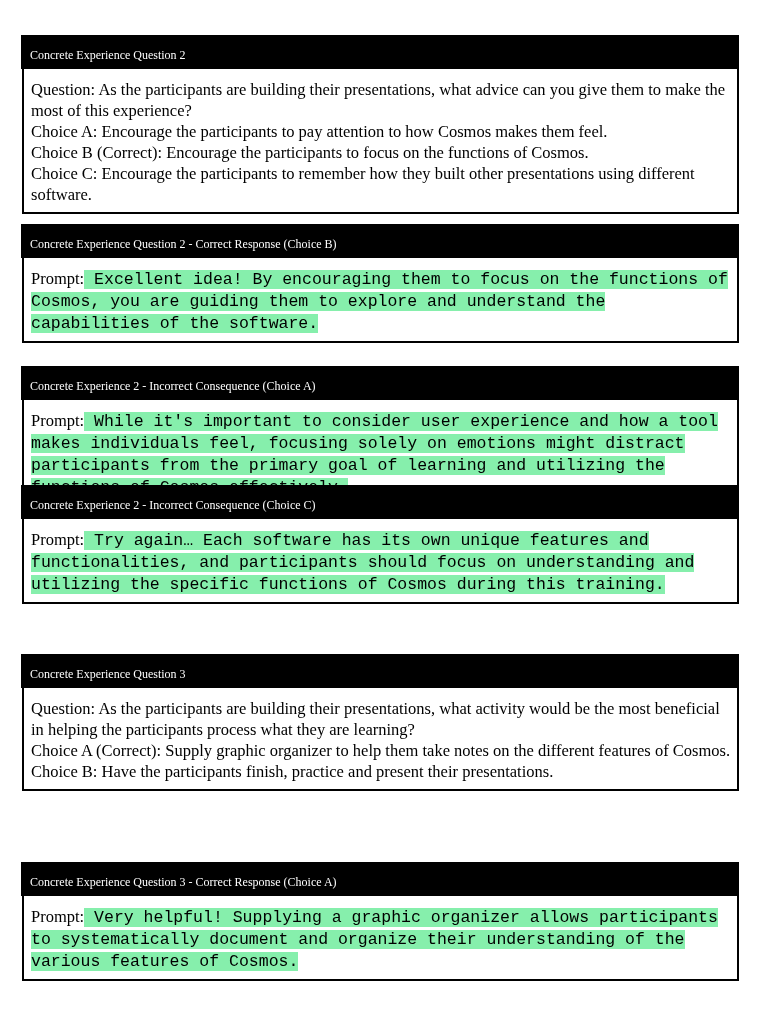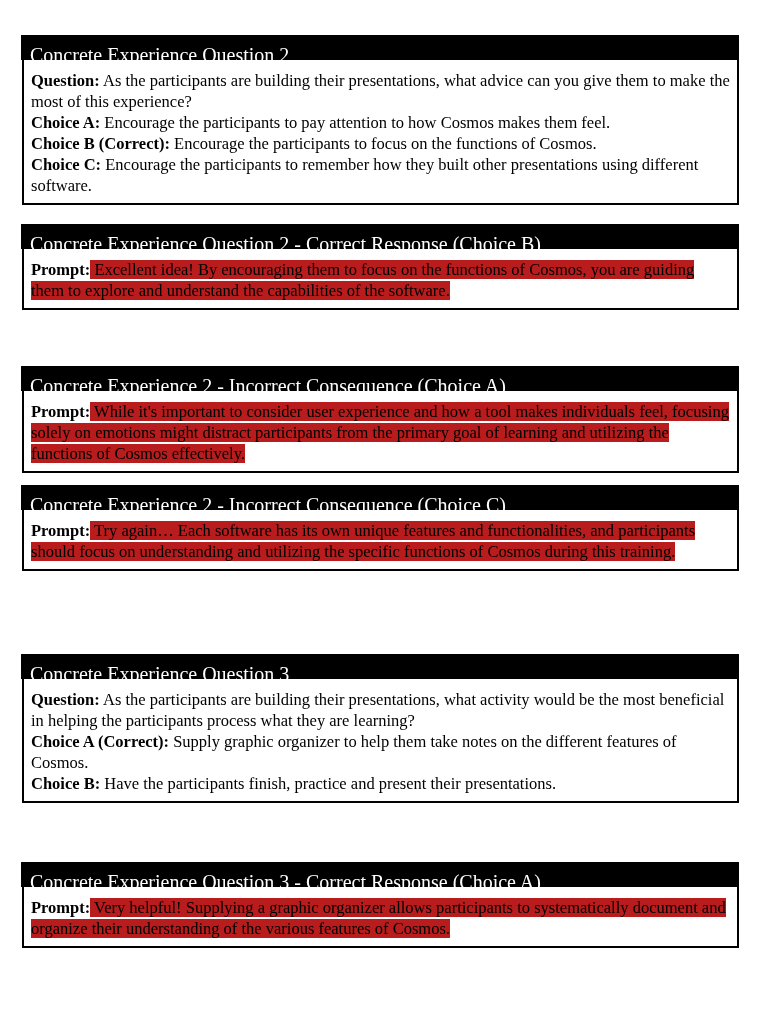--- a/index.html
+++ b/index.html
@@ -16,47 +16,48 @@
       overflow: hidden;
     }
     .card {
       position: absolute;
       left: 21px;
       width: 718px;
     }
     .card-header {
       background: #000000;
       color: #ffffff;
-      height: 25px;
+      height: 34px;
       box-sizing: border-box;
       padding: 0 0 0 9px;
-      font-size: 20px;
+      font-size: 12px;
       line-height: 41px;
       white-space: nowrap;
     }
     .card-body {
       margin-left: 1px;
       width: 717px;
       box-sizing: border-box;
       border-left: 2px solid #000000;
       border-right: 2px solid #000000;
       border-bottom: 2px solid #000000;
       padding: 10px 6px 7px 7px;
       font-size: 16.5px;
       line-height: 21px;
     }
     .line {
       display: block;
     }
     .label {
-      font-weight: bold;
+      font-weight: normal;
       text-align: right;
     }
     .hl {
-      background: #b91c1c;
+      background: #86efac;
+      font-family: Liberation Mono, monospace;
     }
   </style>
 </head>
 <body>
 
 <div class="card" style="top:35px;">
   <div class="card-header">Concrete Experience Question 2</div>
   <div class="card-body">
     <span class="line"><span class="label">Question:</span><span> As the participants are building their presentations, what advice can you give them to make the most of this experience?</span></span>
     <span class="line"><span class="label">Choice A:</span><span> Encourage the participants to pay attention to how Cosmos makes them feel.</span></span>

